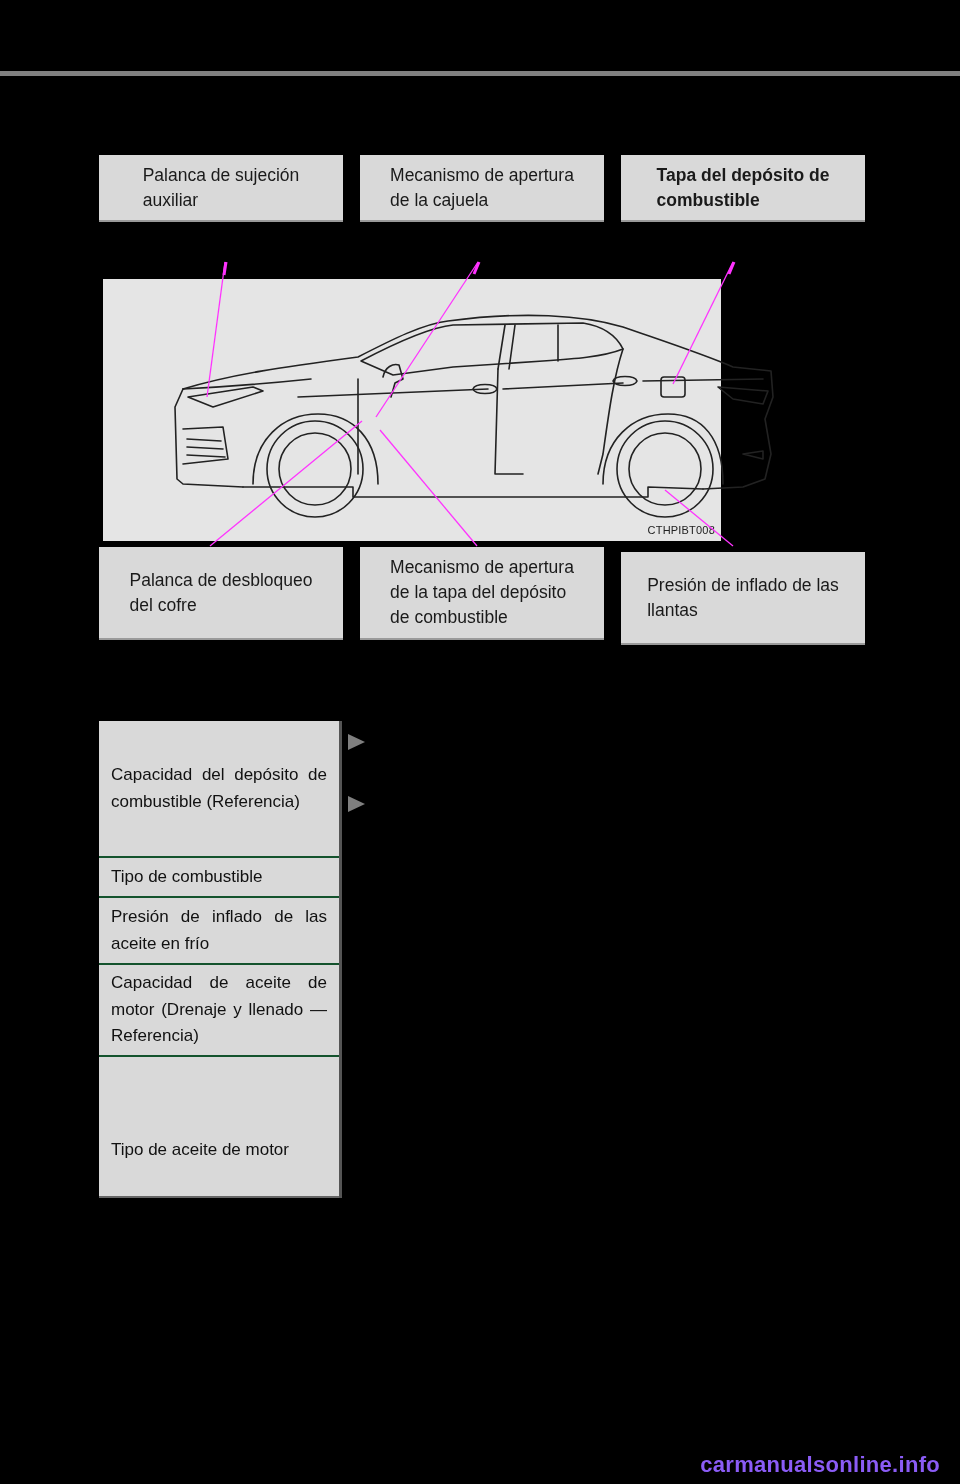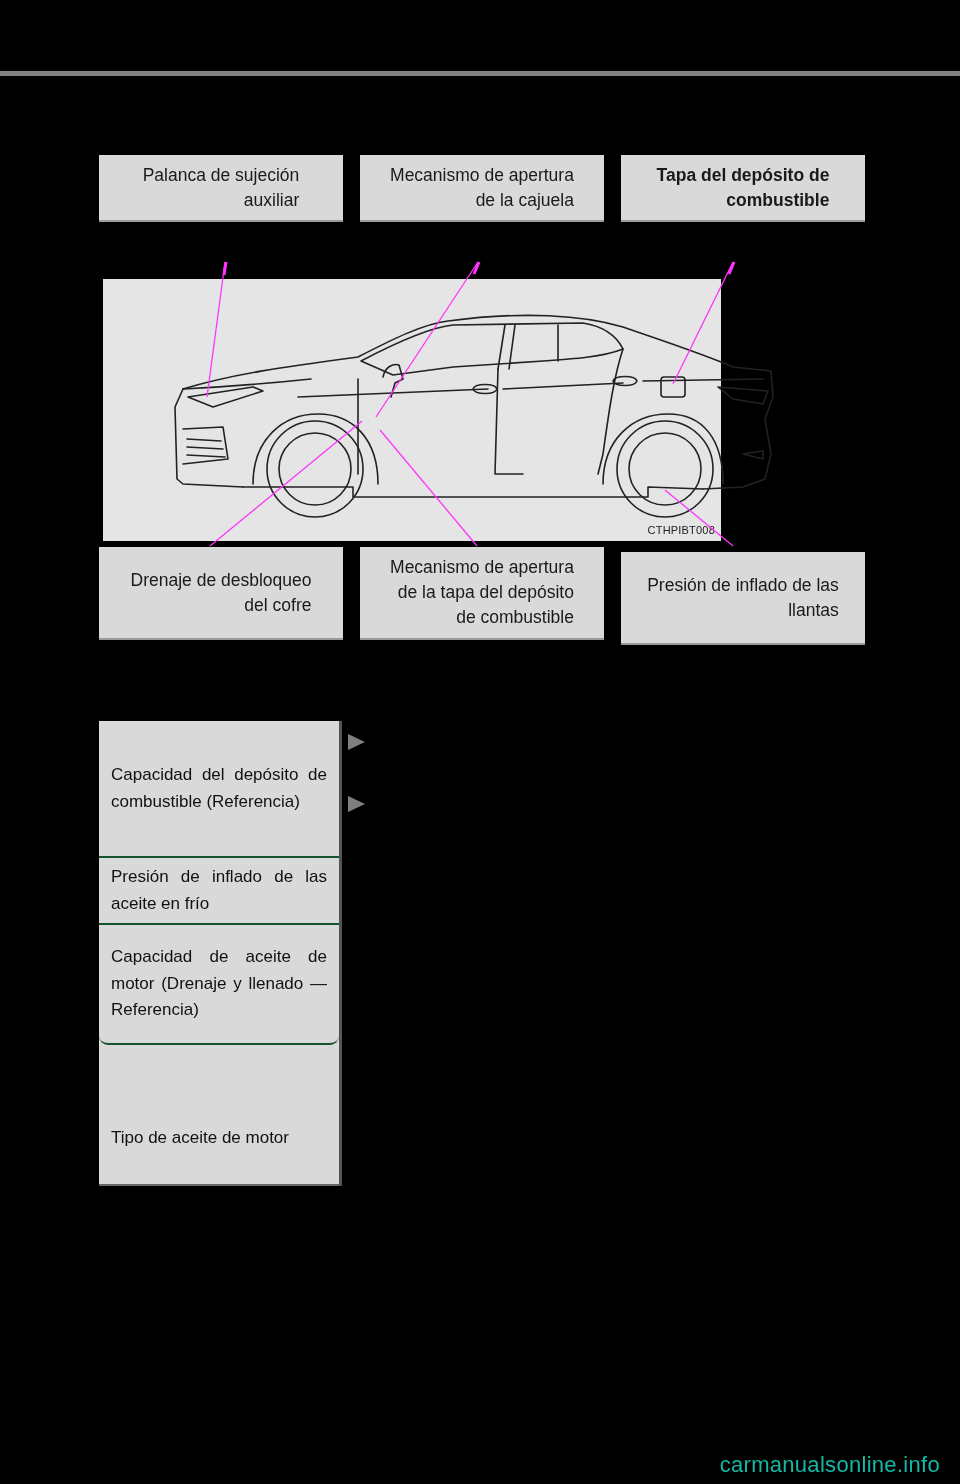--- a/index.html
+++ b/index.html
@@ -10,21 +10,21 @@
   }
   .top-rule {
     position: absolute; left: 0; top: 71px; width: 960px; height: 5px;
     background: #808080;
   }
   .label-box {
     position: absolute; background: #d9d9d9;
     border-bottom: 2px solid #9a9a9a;
     box-sizing: border-box;
     display: flex; align-items: center; justify-content: center;
-    text-align: right; color: #1a1a1a;
+    text-align: left; color: #1a1a1a;
     font-size: 17.5px; line-height: 25px;
     padding: 0 6px; white-space: pre-line;
   }
   .figure {
     position: absolute; left: 103px; top: 279px; width: 618px; height: 262px;
     background: #e5e5e5;
   }
   .figure svg { position: absolute; left: 0; top: 0; }
   .fig-code {
     position: absolute; right: 6px; bottom: 5px;
@@ -45,21 +45,21 @@
     text-align: justify; text-align-last: left;
   }
   .spec-row:last-child { border-bottom: 2px solid #666; margin-top: 48px; }
   .bullet {
     position: absolute; width: 0; height: 0;
     border-top: 8px solid transparent; border-bottom: 8px solid transparent;
     border-left: 17px solid #7f7f7f;
   }
   .watermark {
     position: absolute; right: 20px; top: 1452px;
-    font-size: 22px; color: #14b8a6; font-weight: normal; letter-spacing: 0.3px;
+    font-size: 22px; color: #8b5cf6; font-weight: bold; letter-spacing: 0.3px;
   }
 </style>
 </head>
 <body>
 
 <div class="top-rule"></div>
 
 <div class="label-box" style="left:99px;top:155px;width:244px;height:67px;">Palanca de sujeción
 auxiliar</div>
 <div class="label-box" style="left:360px;top:155px;width:244px;height:67px;">Mecanismo de apertura
@@ -125,36 +125,39 @@
     <line x1="477" y1="546" x2="380" y2="430"></line>
     <line x1="733" y1="546" x2="665" y2="490"></line>
   </g>
   <g stroke="#ff33ff" stroke-width="3" fill="none">
     <line x1="226" y1="262" x2="224" y2="275"></line>
     <line x1="479" y1="262" x2="474" y2="274"></line>
     <line x1="734" y1="262" x2="729" y2="274"></line>
   </g>
 </svg>
 
-<div class="label-box" style="left:99px;top:547px;width:244px;height:93px;">Drenaje de desbloqueo
+<div class="label-box" style="left:99px;top:547px;width:244px;height:93px;">Palanca de desbloqueo
 del cofre</div>
 <div class="label-box" style="left:360px;top:547px;width:244px;height:93px;">Mecanismo de apertura
 de la tapa del depósito
 de combustible</div>
 <div class="label-box" style="left:621px;top:552px;width:244px;height:93px;">Presión de inflado de las
 llantas</div>
 
 <div class="spec-table">
   <div class="spec-row" style="height:137px;">
     <span>Capacidad del depósito de combustible (Referencia)</span>
   </div>
+  <div class="spec-row" style="height:40px;">
+    <span>Tipo de combustible</span>
+  </div>
   <div class="spec-row" style="height:67px;">
     <span>Presión de inflado de las aceite en frío</span>
   </div>
-  <div class="spec-row" style="height:120px;border-radius:9px;">
+  <div class="spec-row" style="height:92px;">
     <span>Capacidad de aceite de motor (Drenaje y llenado — Referencia)</span>
   </div>
   <div class="spec-row" style="height:93px;">
     <span>Tipo de aceite de motor</span>
   </div>
 </div>
 
 <div class="bullet" style="left:348px;top:734px;"></div>
 <div class="bullet" style="left:348px;top:796px;"></div>
 

